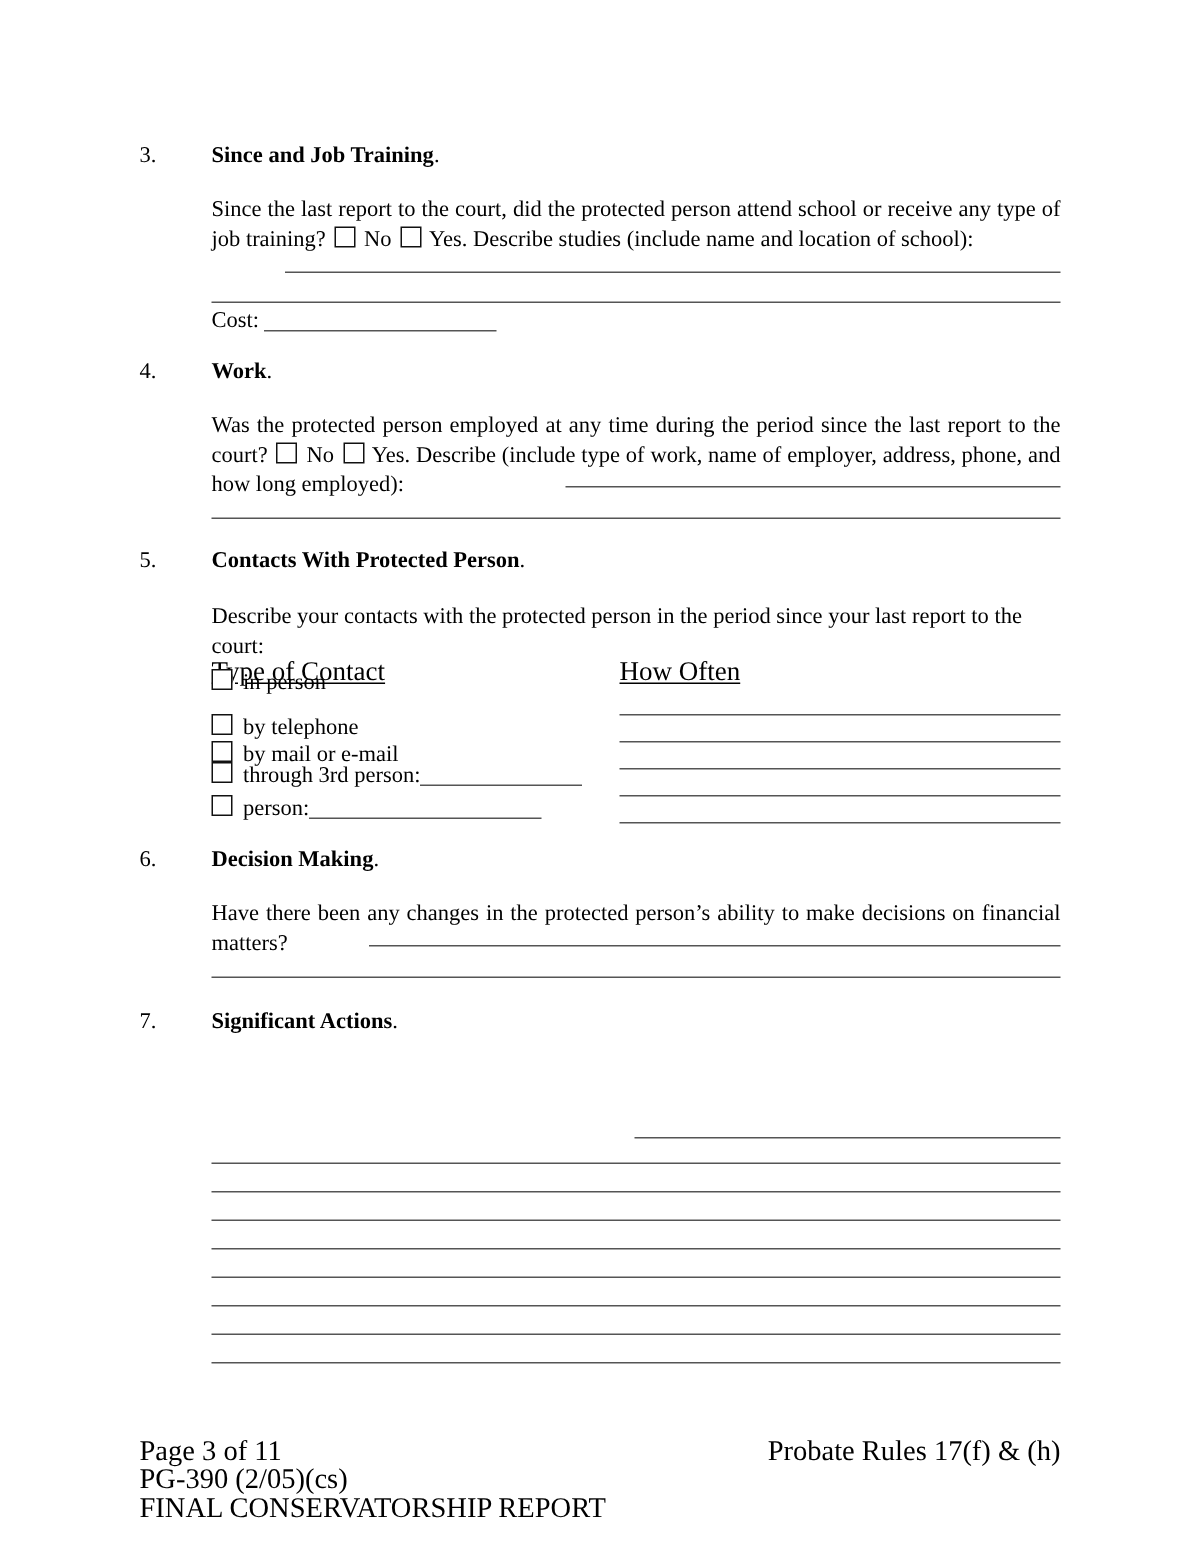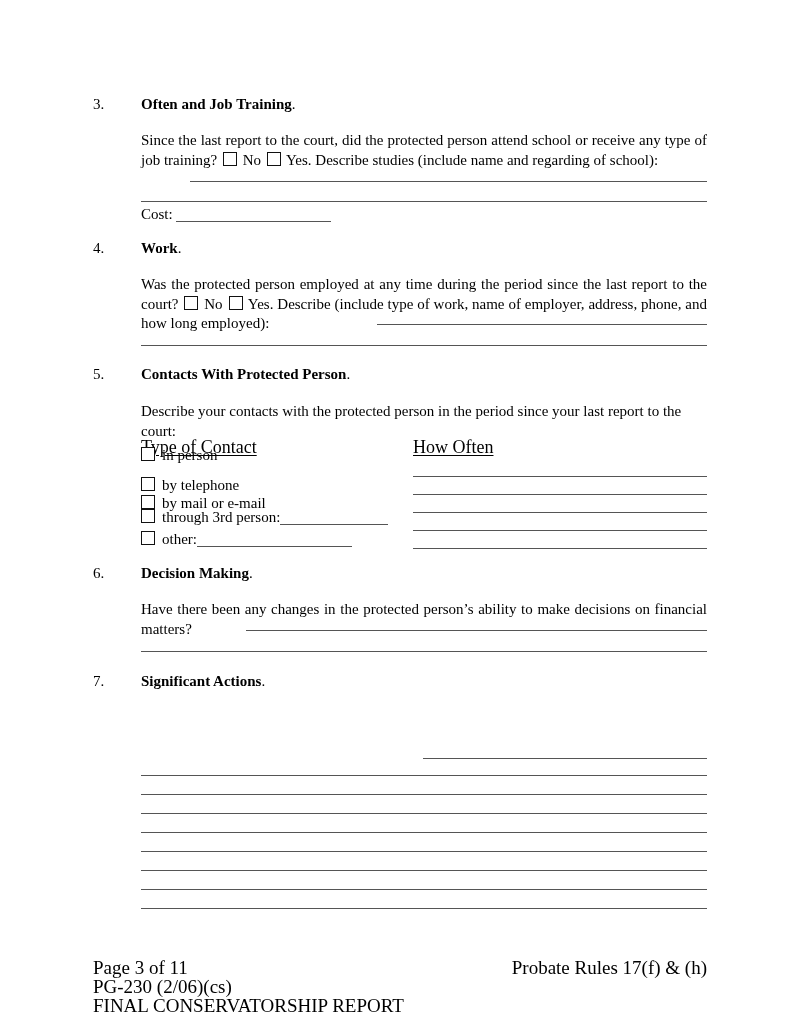--- a/index.html
+++ b/index.html
@@ -141,30 +141,30 @@
     white-space: nowrap;
   }
 </style>
 </head>
 <body>
 
 <div class="page">
 
   <div class="section" style="top:95px;">
     <span class="sec-num">3.</span>
-    <span class="sec-head"><span>Often and Job Training</span><span class="period">.</span></span>
+    <span class="sec-head"><span>Since and Job Training</span><span class="period">.</span></span>
   </div>
 
   <div class="body-block justify" style="left:141px; top:131px; width:566px;">
     <span>Since the last report to the court, did the protected person attend school or receive any type of job training?</span>
     <span class="cbox"></span>
     <span>No</span>
     <span class="cbox"></span>
     <span>Yes.</span>
-    <span>Describe studies (include name and regarding of school):</span>
+    <span>Describe studies (include name and location of school):</span>
   </div>
 
   <div class="rule" style="left:190px; top:181px; width:517px;"></div>
   <div class="rule" style="left:141px; top:201px; width:566px;"></div>
 
   <div class="body-block" style="left:141px; top:205px; width:566px;">
     <span>Cost:</span>
     <span class="inline-rule" style="width:155px;"></span>
   </div>
 
@@ -211,21 +211,21 @@
       <span class="cb"></span><span class="lbl">by mail or e-mail</span>
     </div>
     <div class="howoften-line" style="top:74px;"></div>
 
     <div class="crow" style="top:70px;">
       <span class="cb"></span><span class="lbl">through 3rd person:</span><span class="inline-rule" style="width:108px;"></span>
     </div>
     <div class="howoften-line" style="top:92px;"></div>
 
     <div class="crow" style="top:92px;">
-      <span class="cb"></span><span class="lbl">other:</span><span class="inline-rule" style="width:155px;"></span>
+      <span class="cb"></span><span class="lbl">person:</span><span class="inline-rule" style="width:155px;"></span>
     </div>
     <div class="howoften-line" style="top:110px;"></div>
   </div>
 
   <div class="section" style="top:564px;">
     <span class="sec-num">6.</span>
     <span class="sec-head"><span>Decision Making</span><span class="period">.</span></span>
   </div>
 
   <div class="body-block justify" style="left:141px; top:600px; width:566px;">
@@ -251,20 +251,20 @@
     <div class="rule" style="left:141px; top:889px; width:566px;"></div>
     <div class="rule" style="left:141px; top:908px; width:566px;"></div>
   </div>
 
   <div class="footer">
     <div class="frow">
       <span class="fleft">Page 3 of 11</span>
       <span class="fright">Probate Rules 17(f) &amp; (h)</span>
     </div>
     <div class="frow">
-      <span class="fleft">PG-230 (2/06)(cs)</span>
+      <span class="fleft">PG-390 (2/05)(cs)</span>
     </div>
     <div class="frow">
       <span class="fleft">FINAL CONSERVATORSHIP REPORT</span>
     </div>
   </div>
 
 </div>
 
 </body></html>

